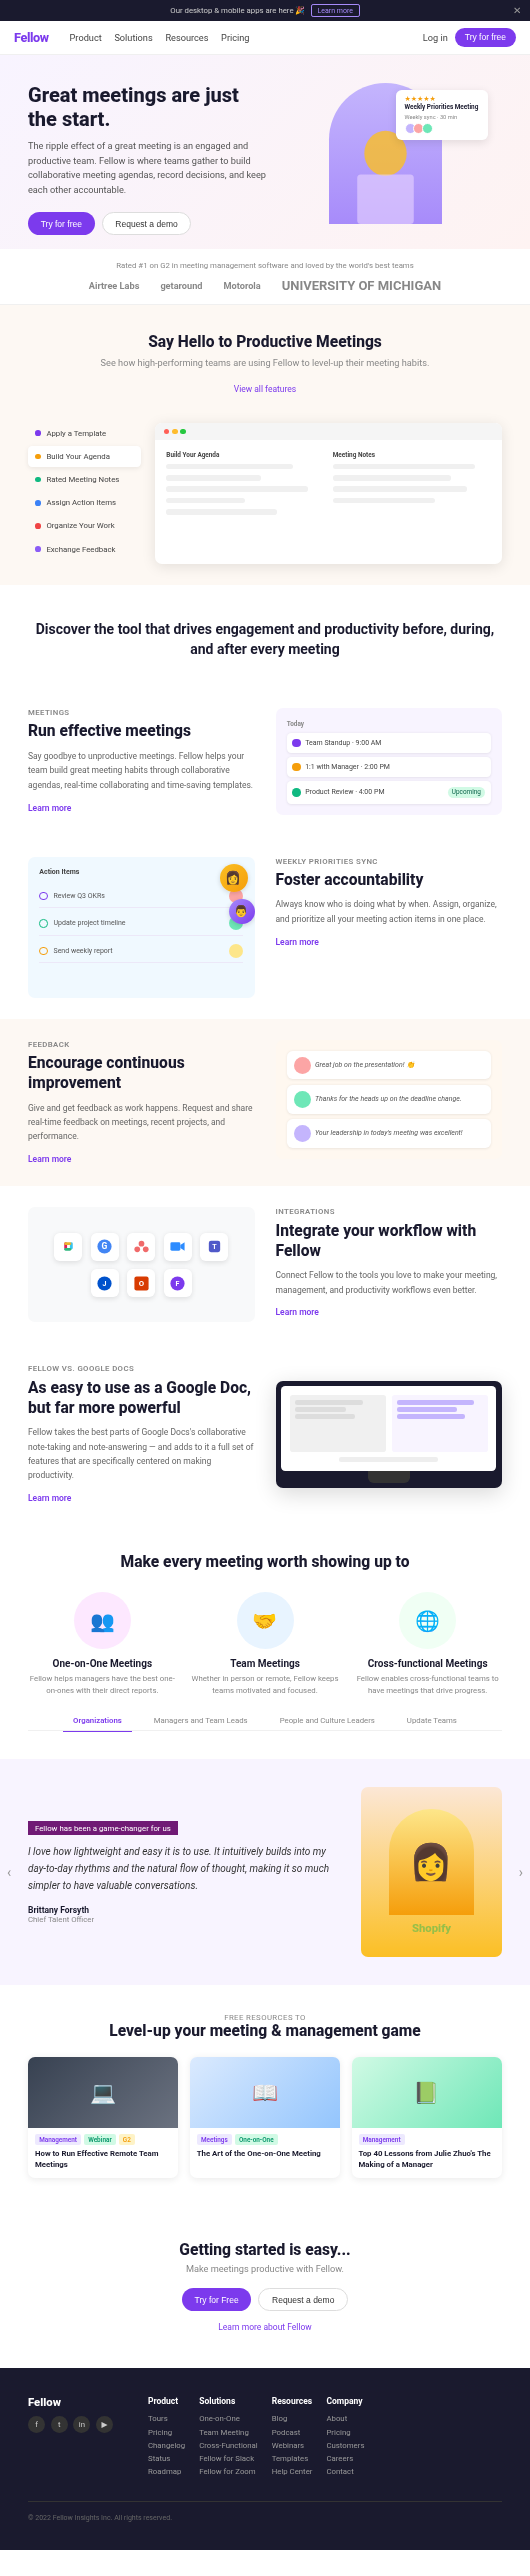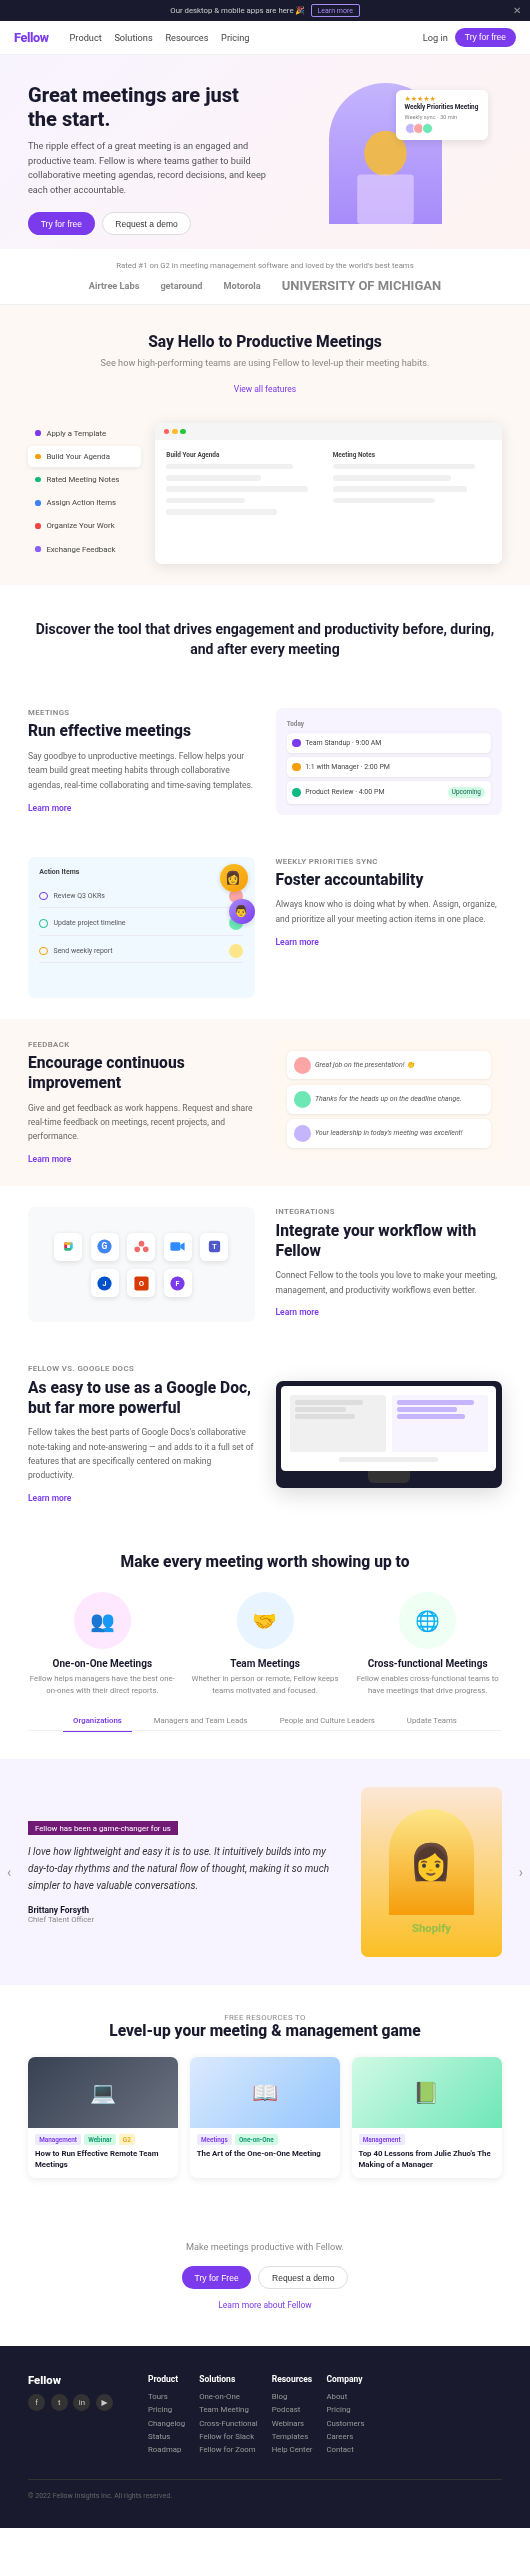--- a/index.html
+++ b/index.html
@@ -543,20 +543,21 @@
       </div>
       <div class="resource-tags">
         <span class="resource-tag-item" style="color:#7c3aed;background:#ede9fe;">Management</span>
       </div>
       <div class="resource-card-title">Top 40 Lessons from Julie Zhuo's The Making of a Manager</div>
     </div>
   </div>
 </section>
 
 <section class="getting-started">
+  <h2>Getting started is easy...</h2>
   <p>Make meetings productive with Fellow.</p>
   <div class="gs-btns">
     <button class="btn-primary">Try for Free</button>
     <button class="btn-secondary">Request a demo</button>
   </div>
   <div style="margin-top:8.5px;">
     <a style="font-size:8.5px;color:#7c3aed;cursor:pointer;">Learn more about Fellow</a>
   </div>
 </section>
 

